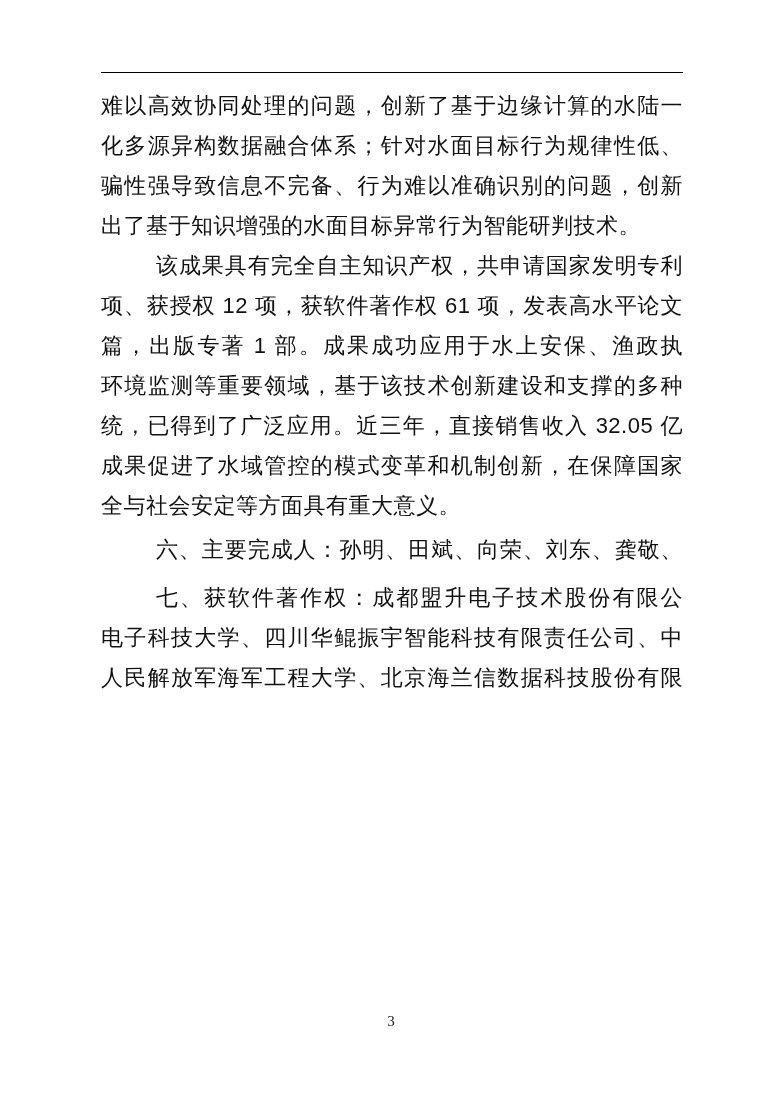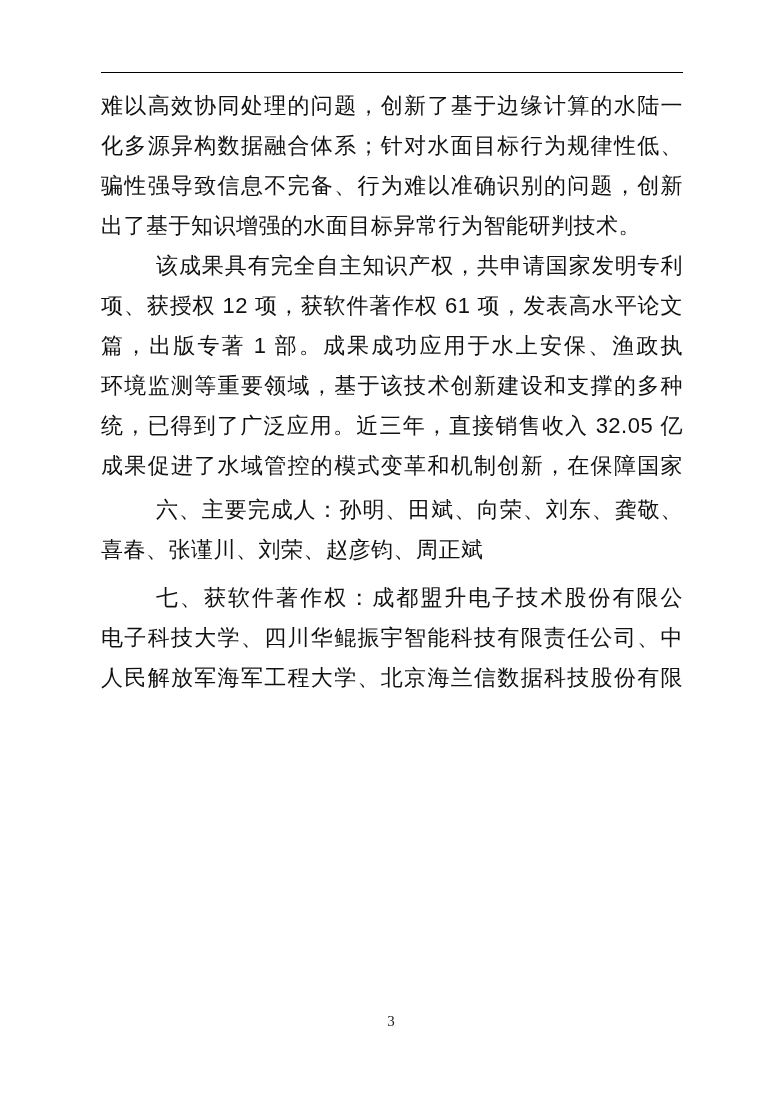--- a/index.html
+++ b/index.html
@@ -75,24 +75,24 @@
         <div class="line"><span class="seg">骗性强导致信息不完备、行为难以准确识别的问题，创新提</span></div>
         <div class="line last"><span class="seg">出了基于知识增强的水面目标异常行为智能研判技术。</span></div>
       </div>
       <div class="para" style="margin-top: 0px;">
         <div class="line indent"><span class="seg">该成果具有完全自主知识产权，共申请国家发明专利 21</span></div>
         <div class="line"><span class="seg">项、获授权 12 项，获软件著作权 61 项，发表高水平论文 16</span></div>
         <div class="line"><span class="seg">篇，出版专著 1 部。成果成功应用于水上安保、渔政执法、</span></div>
         <div class="line"><span class="seg">环境监测等重要领域，基于该技术创新建设和支撑的多种系</span></div>
         <div class="line"><span class="seg">统，已得到了广泛应用。近三年，直接销售收入 32.05 亿元。</span></div>
         <div class="line"><span class="seg">成果促进了水域管控的模式变革和机制创新，在保障国家安</span></div>
+        <div class="line last"><span class="seg">全与社会安定等方面具有重大意义。</span></div>
       </div>
       <div class="para" style="margin-top: 4px;">
         <div class="line indent"><span class="seg bold">六、主要完成人：</span><span class="seg">孙明、田斌、向荣、刘东、龚敬、赵</span></div>
-        <div class="line last"><span class="seg">喜春、张谨川、刘荣、赵彦钧、周正斌</span></div>
       </div>
       <div class="para" style="margin-top: 8px;">
         <div class="line indent"><span class="seg bold">七、获软件著作权：</span><span class="seg">成都盟升电子技术股份有限公司、</span></div>
         <div class="line"><span class="seg">电子科技大学、四川华鲲振宇智能科技有限责任公司、中国</span></div>
         <div class="line"><span class="seg">人民解放军海军工程大学、北京海兰信数据科技股份有限公</span></div>
       </div>
     </div>
   <div class="page-footer">
     <span class="page-number">3</span>
   </div>

